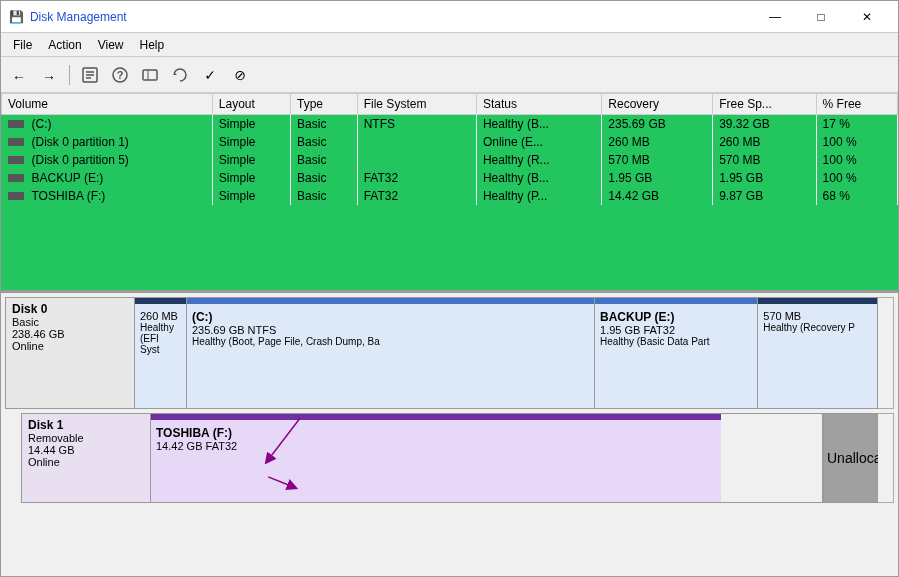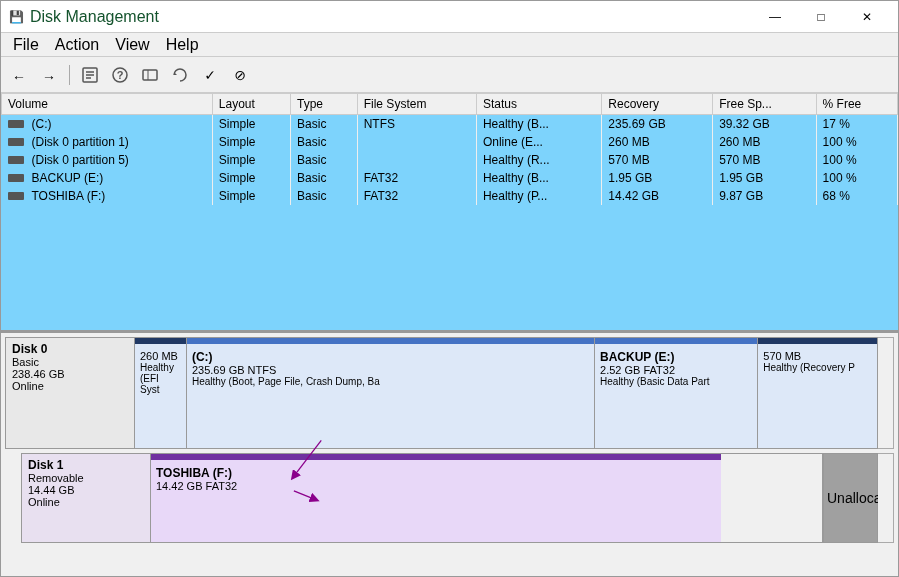--- a/index.html
+++ b/index.html
@@ -33,22 +33,22 @@
       justify-content: space-between;
     }
 
     .title-bar-left {
       display: flex;
       align-items: center;
       gap: 6px;
     }
 
     .title-bar-title {
-      font-size: 16px;
-      color: #14532d;
+      font-size: 12px;
+      color: #1d4ed8;
     }
 
     .title-bar-controls {
       display: flex;
       gap: 0;
     }
 
     .title-btn {
       width: 46px;
       height: 32px;
@@ -67,21 +67,21 @@
       background: #f0f0f0;
       display: flex;
       align-items: center;
       padding: 0 4px;
       border-bottom: 1px solid #ccc;
     }
 
     .menu-item {
       padding: 2px 8px;
       cursor: pointer;
-      font-size: 16px;
+      font-size: 12px;
     }
 
     
     .toolbar {
       height: 36px;
       background: #f0f0f0;
       display: flex;
       align-items: center;
       padding: 0 4px;
       border-bottom: 1px solid #ccc;
@@ -110,24 +110,24 @@
     
     .main-content {
       flex: 1;
       display: flex;
       flex-direction: column;
       overflow: hidden;
     }
 
     
     .list-pane {
-      height: 240px;
+      height: 200px;
       overflow-y: auto;
       border-bottom: 3px solid #999;
-      background: #7dd3fc;
+      background: #22c55e;
     }
 
     .list-table {
       width: 100%;
       border-collapse: collapse;
     }
 
     .list-table thead th {
       background: #f0f0f0;
       border: 1px solid #ccc;
@@ -446,21 +446,21 @@
             <div class="partition-content">
               <div class="partition-name">(C:)</div>
               <div class="partition-size">235.69 GB NTFS</div>
               <div class="partition-status">Healthy (Boot, Page File, Crash Dump, Ba</div>
             </div>
           </div>
 
           <div class="partition blue-header" style="width:22%; background:#dde8f8;">
             <div class="partition-content">
               <div class="partition-name">BACKUP  (E:)</div>
-              <div class="partition-size">2.52 GB FAT32</div>
+              <div class="partition-size">1.95 GB FAT32</div>
               <div class="partition-status">Healthy (Basic Data Part</div>
             </div>
           </div>
 
           <div class="partition dark-blue-header" style="width:16%; background:#dde8f8;">
             <div class="partition-content">
               <div class="partition-size">570 MB</div>
               <div class="partition-status">Healthy (Recovery P</div>
             </div>
           </div>

